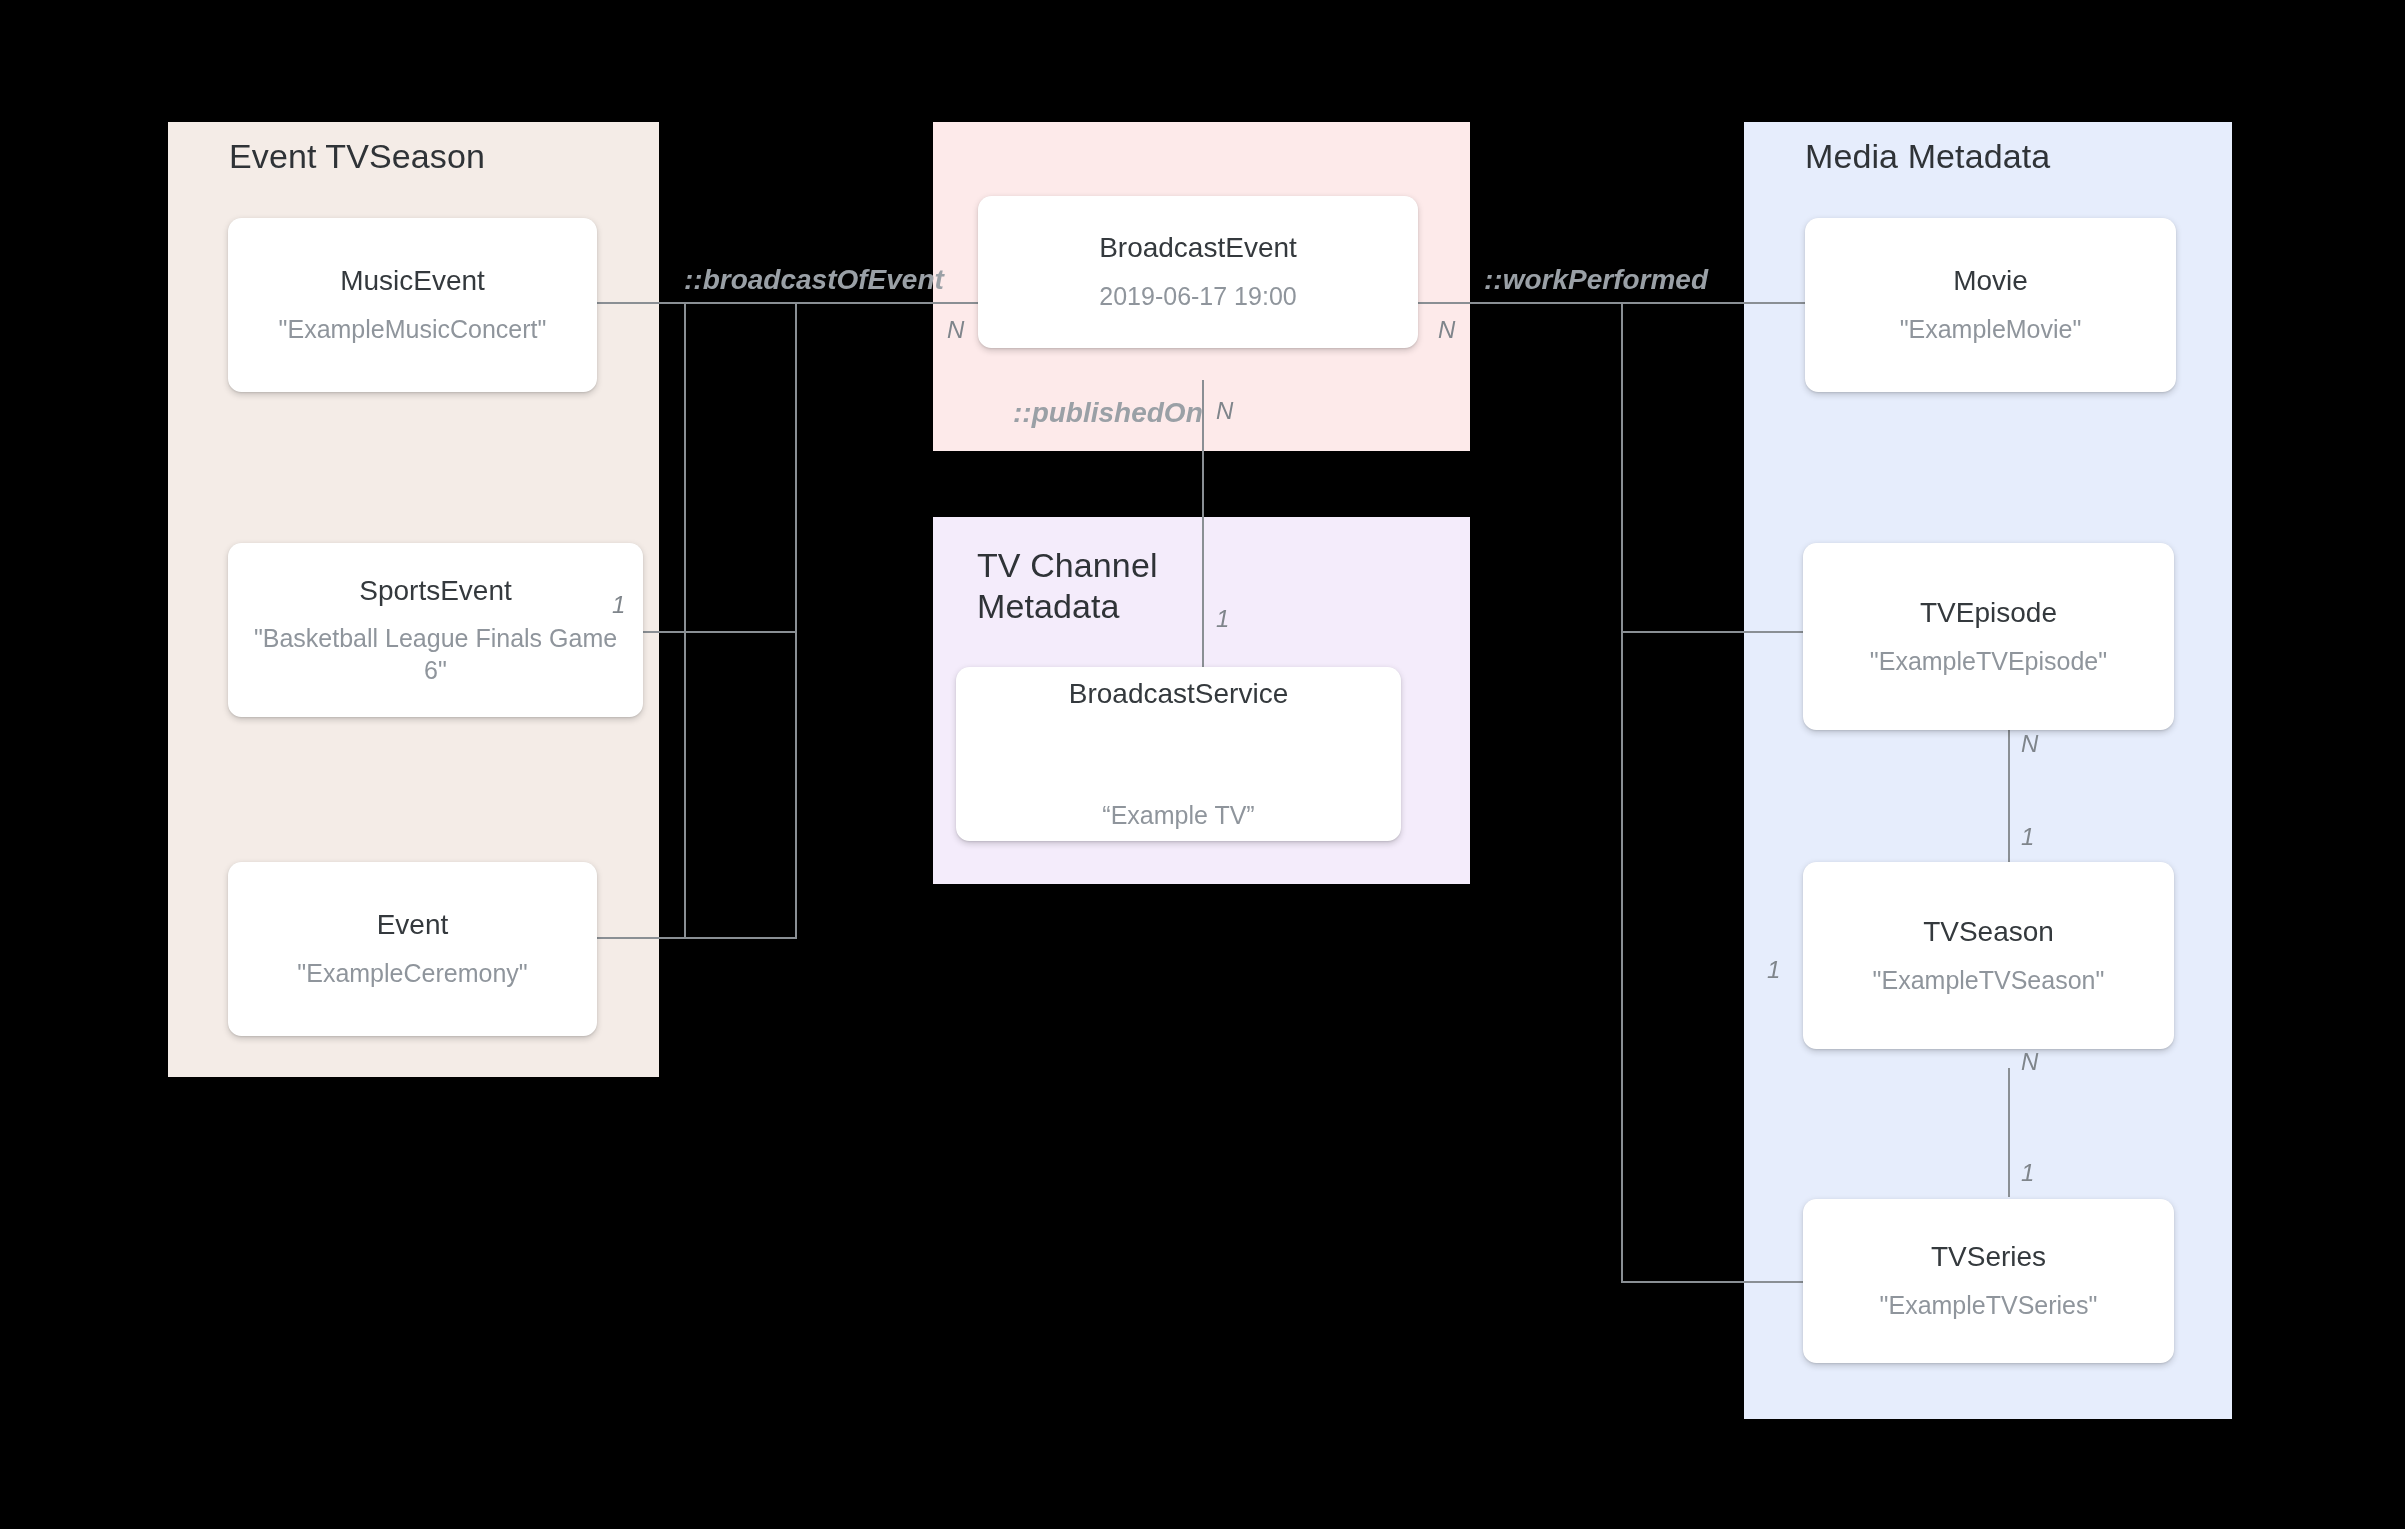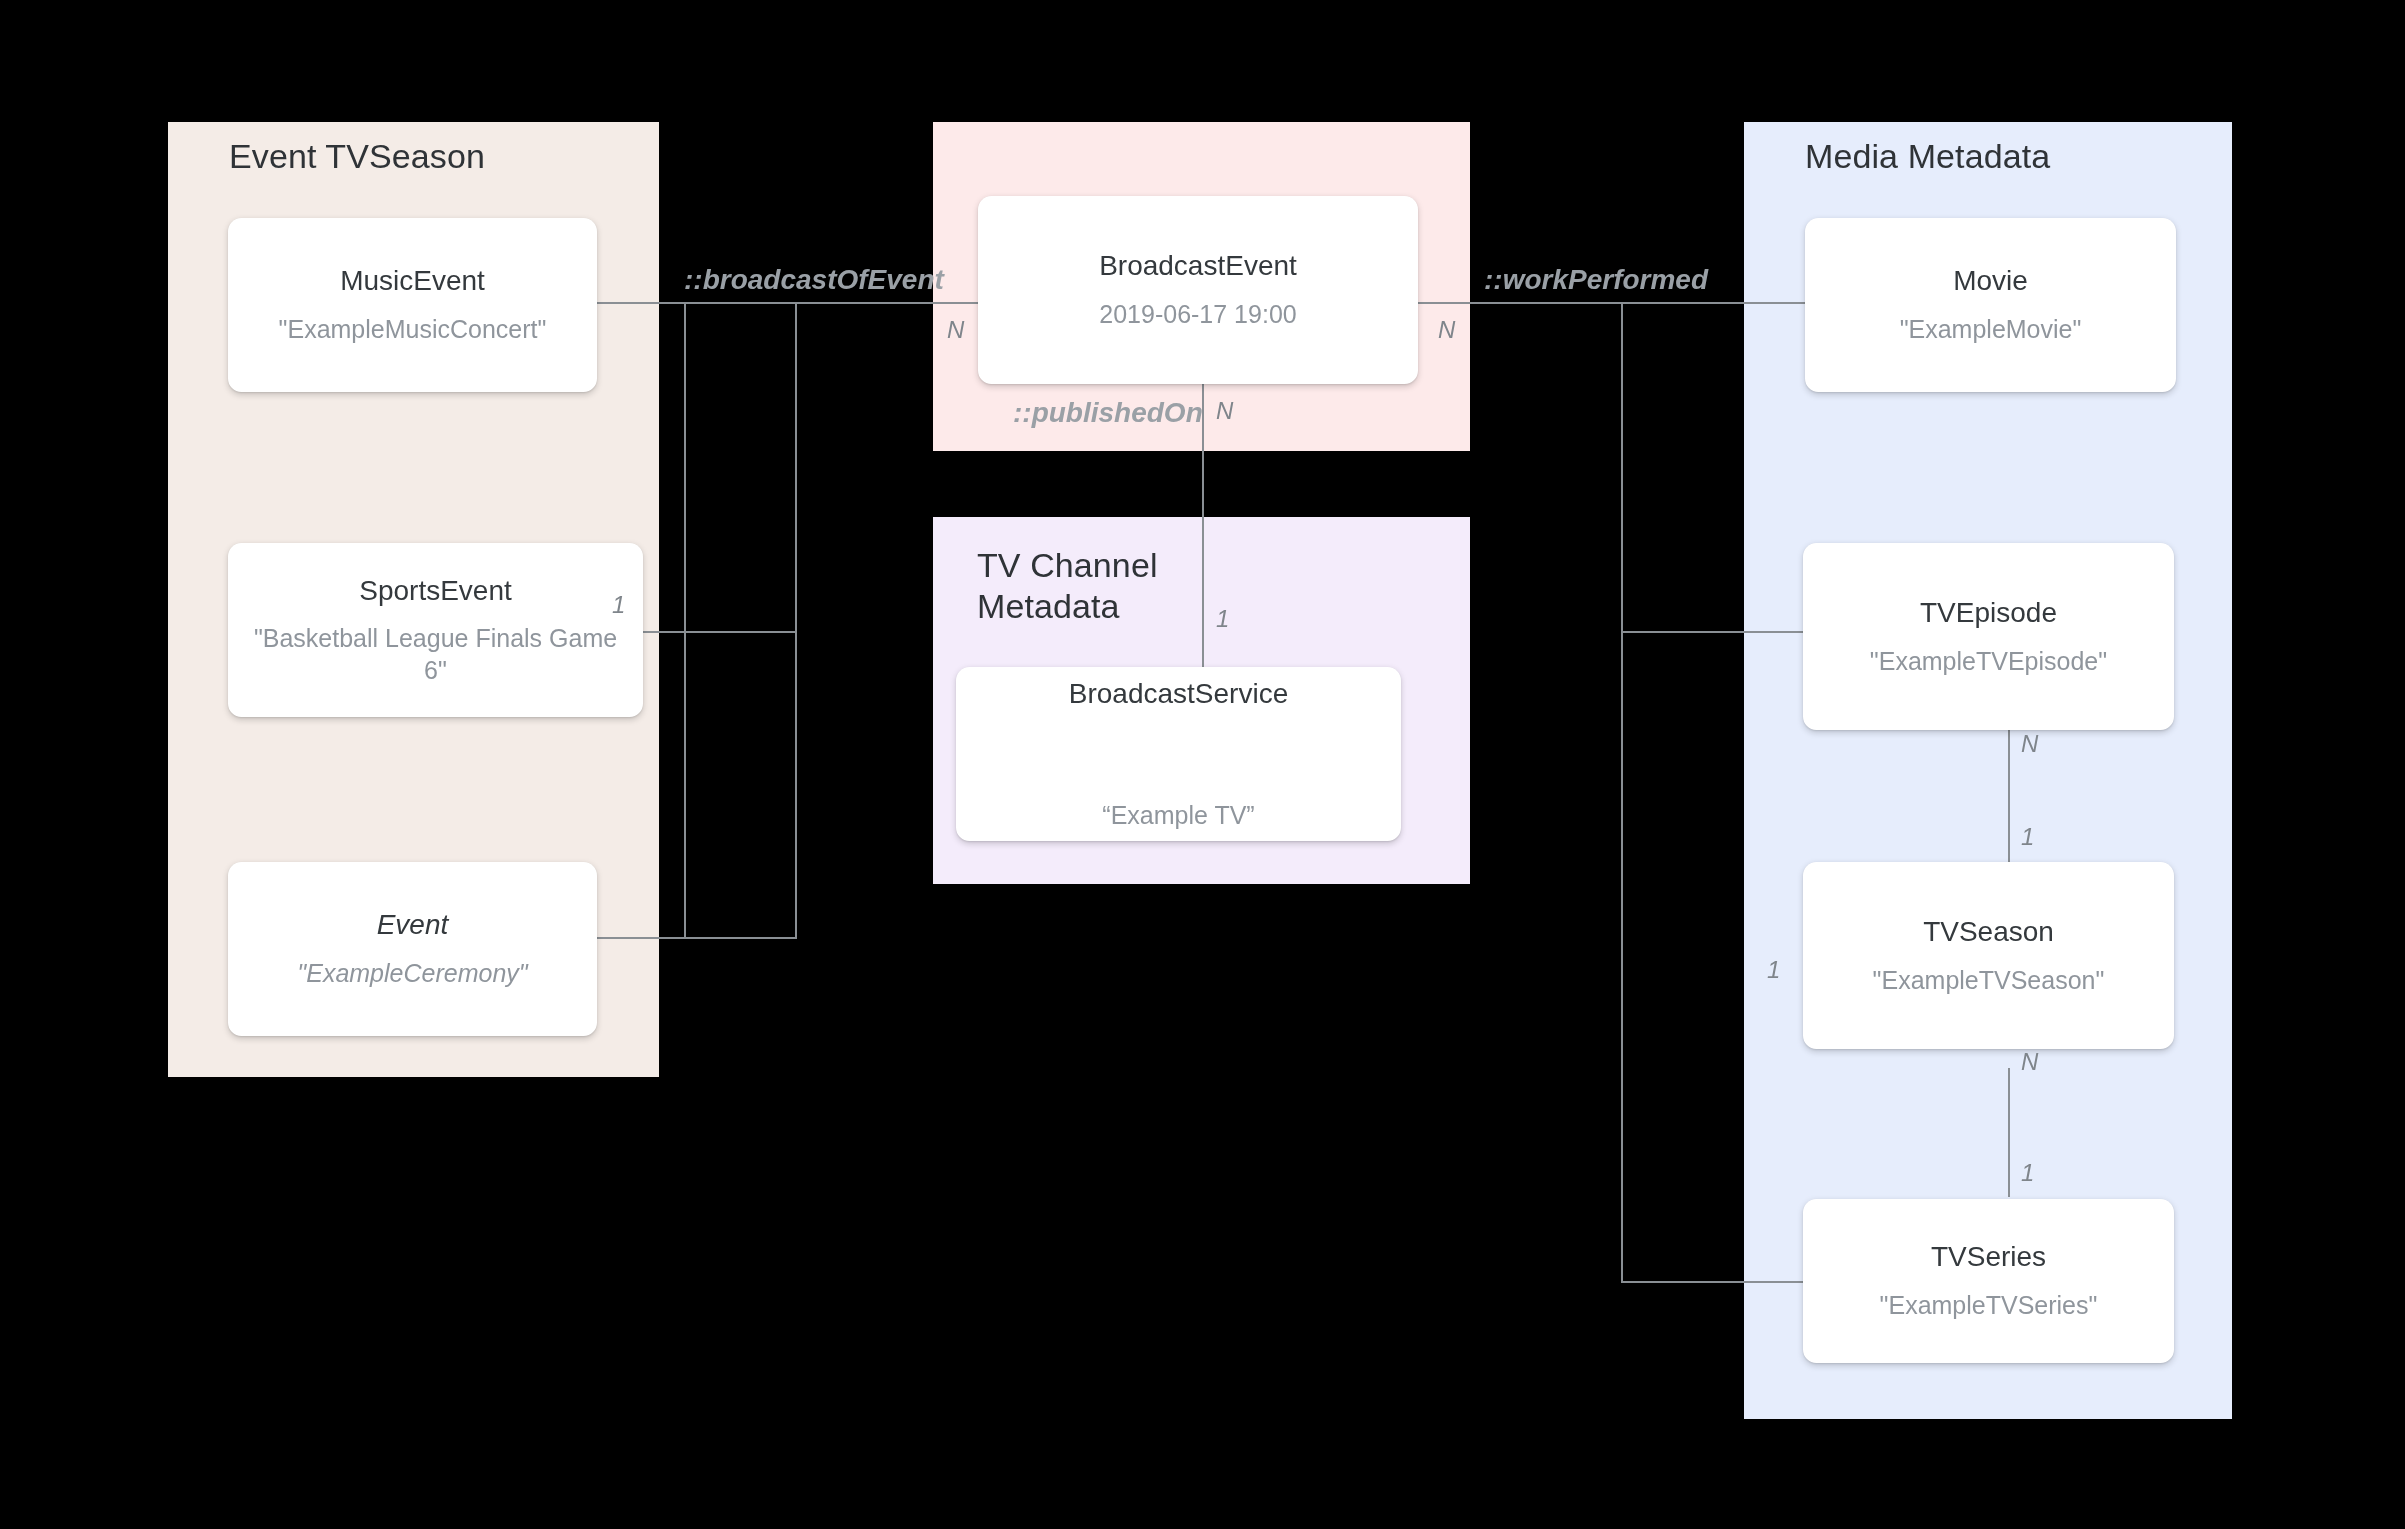--- a/index.html
+++ b/index.html
@@ -152,26 +152,26 @@
   <div class="card" style="left:228px; top:218px; width:369px; height:174px;">
     <div class="card-title">MusicEvent</div>
     <div class="card-value">"ExampleMusicConcert"</div>
   </div>
 
   <div class="card" style="left:228px; top:543px; width:415px; height:174px;">
     <div class="card-title">SportsEvent</div>
     <div class="card-value">"Basketball League Finals Game 6"</div>
   </div>
 
-  <div class="card" style="left:228px; top:862px; width:369px; height:174px;font-style:italic;">
+  <div class="card" style="left:228px; top:862px; width:369px; height:174px;">
     <div class="card-title">Event</div>
     <div class="card-value">"ExampleCeremony"</div>
   </div>
 
-  <div class="card" style="left:978px; top:196px; width:440px; height:188px;">
+  <div class="card" style="left:978px; top:196px; width:440px; height:152px;">
     <div class="card-title">BroadcastEvent</div>
     <div class="card-value">2019-06-17 19:00</div>
   </div>
 
   <div class="card" style="left:956px; top:667px; width:445px; height:174px;justify-content:space-between;">
     <div class="card-title">BroadcastService</div>
     <div class="card-value">“Example TV”</div>
   </div>
 
   <div class="card" style="left:1805px; top:218px; width:371px; height:174px;justify-content:center;">

